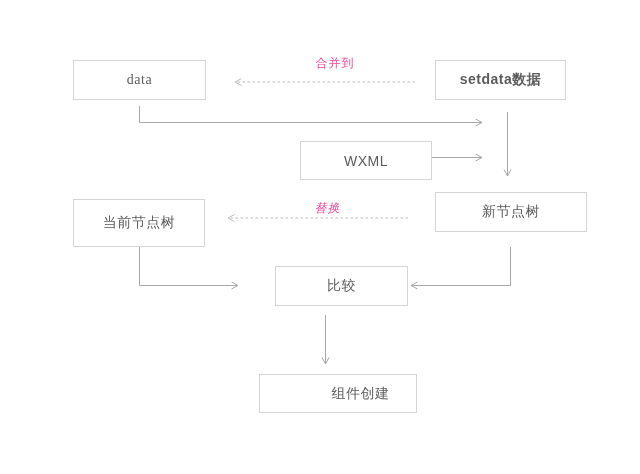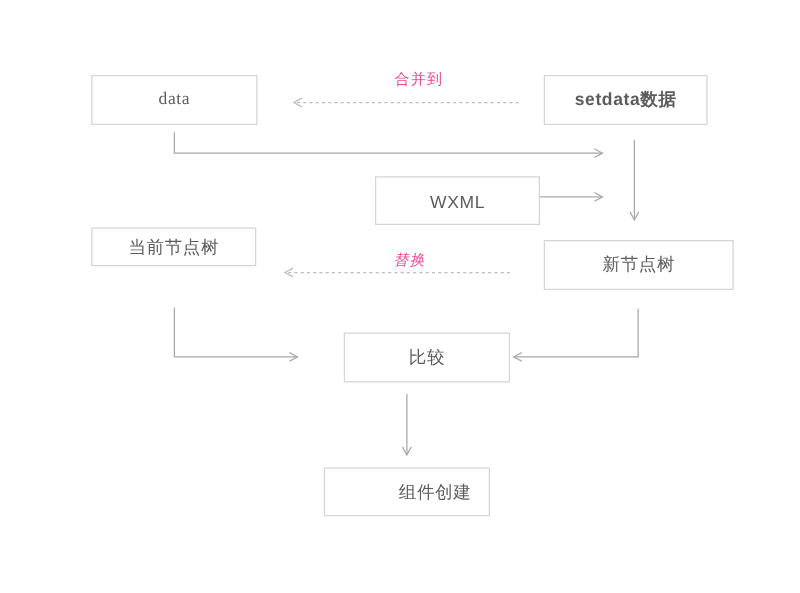--- a/index.html
+++ b/index.html
@@ -81,25 +81,25 @@
     
     <path d="M325.5,315 L325.5,364" fill="none" stroke="#a8a8a8" stroke-width="1" marker-end="url(#ah-solid)"></path>
   </svg>
 
   <div class="node" style="left:73px; top:60px; width:133px; height:40px;font-family:Liberation Serif, serif;">data</div>
 
   <div class="node" style="left:435px; top:60px; width:131px; height:40px;font-weight:bold;">setdata数据</div>
 
   <div class="node" style="left:260px; top:141px; width:132px; height:39px;margin-left:40px;">WXML</div>
 
-  <div class="node" style="left:73px; top:182px; width:132px; height:31px;">当前节点树</div>
+  <div class="node" style="left:73px; top:199px; width:132px; height:48px;">当前节点树</div>
 
   <div class="node" style="left:435px; top:192px; width:152px; height:40px;">新节点树</div>
 
   <div class="node" style="left:259px; top:266px; width:133px; height:40px;margin-left:16px;">比较</div>
 
-  <div class="node" style="left:259px; top:374px; width:133px; height:39px;padding-left:45px;">组件创建</div>
+  <div class="node" style="left:259px; top:374px; width:158px; height:39px;padding-left:45px;">组件创建</div>
 
   <div class="edge-label" style="left:285px; top:55px; width:100px;">合并到</div>
 
   <div class="edge-label" style="left:280px; top:200px; width:95px;font-style:italic;">替换</div>
 
 </div>
 
 </body></html>

